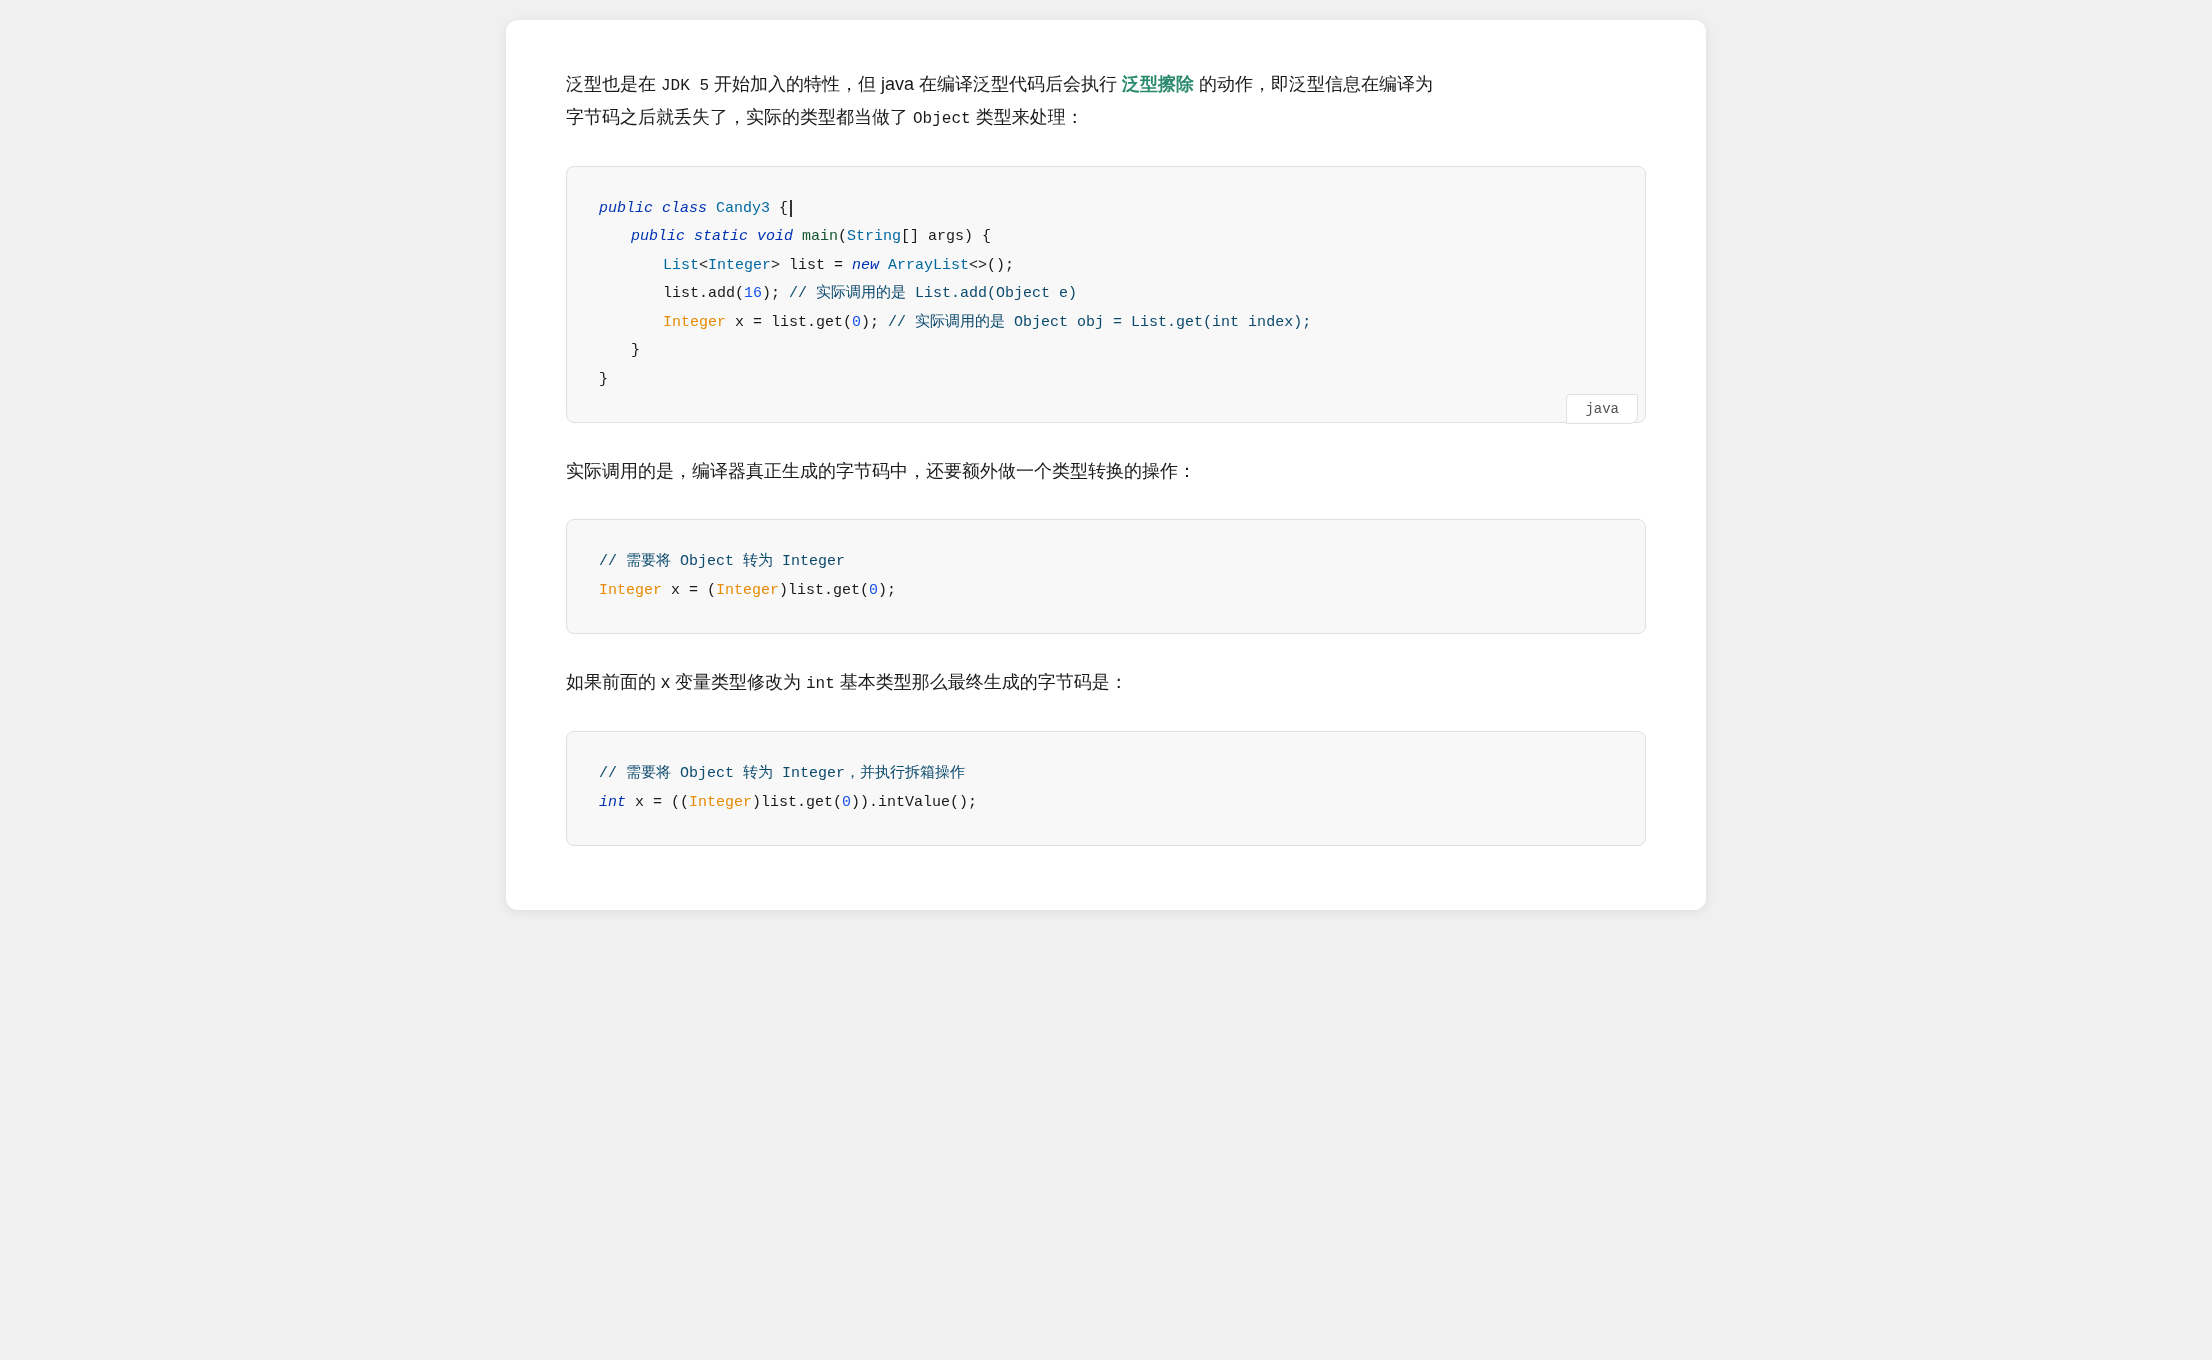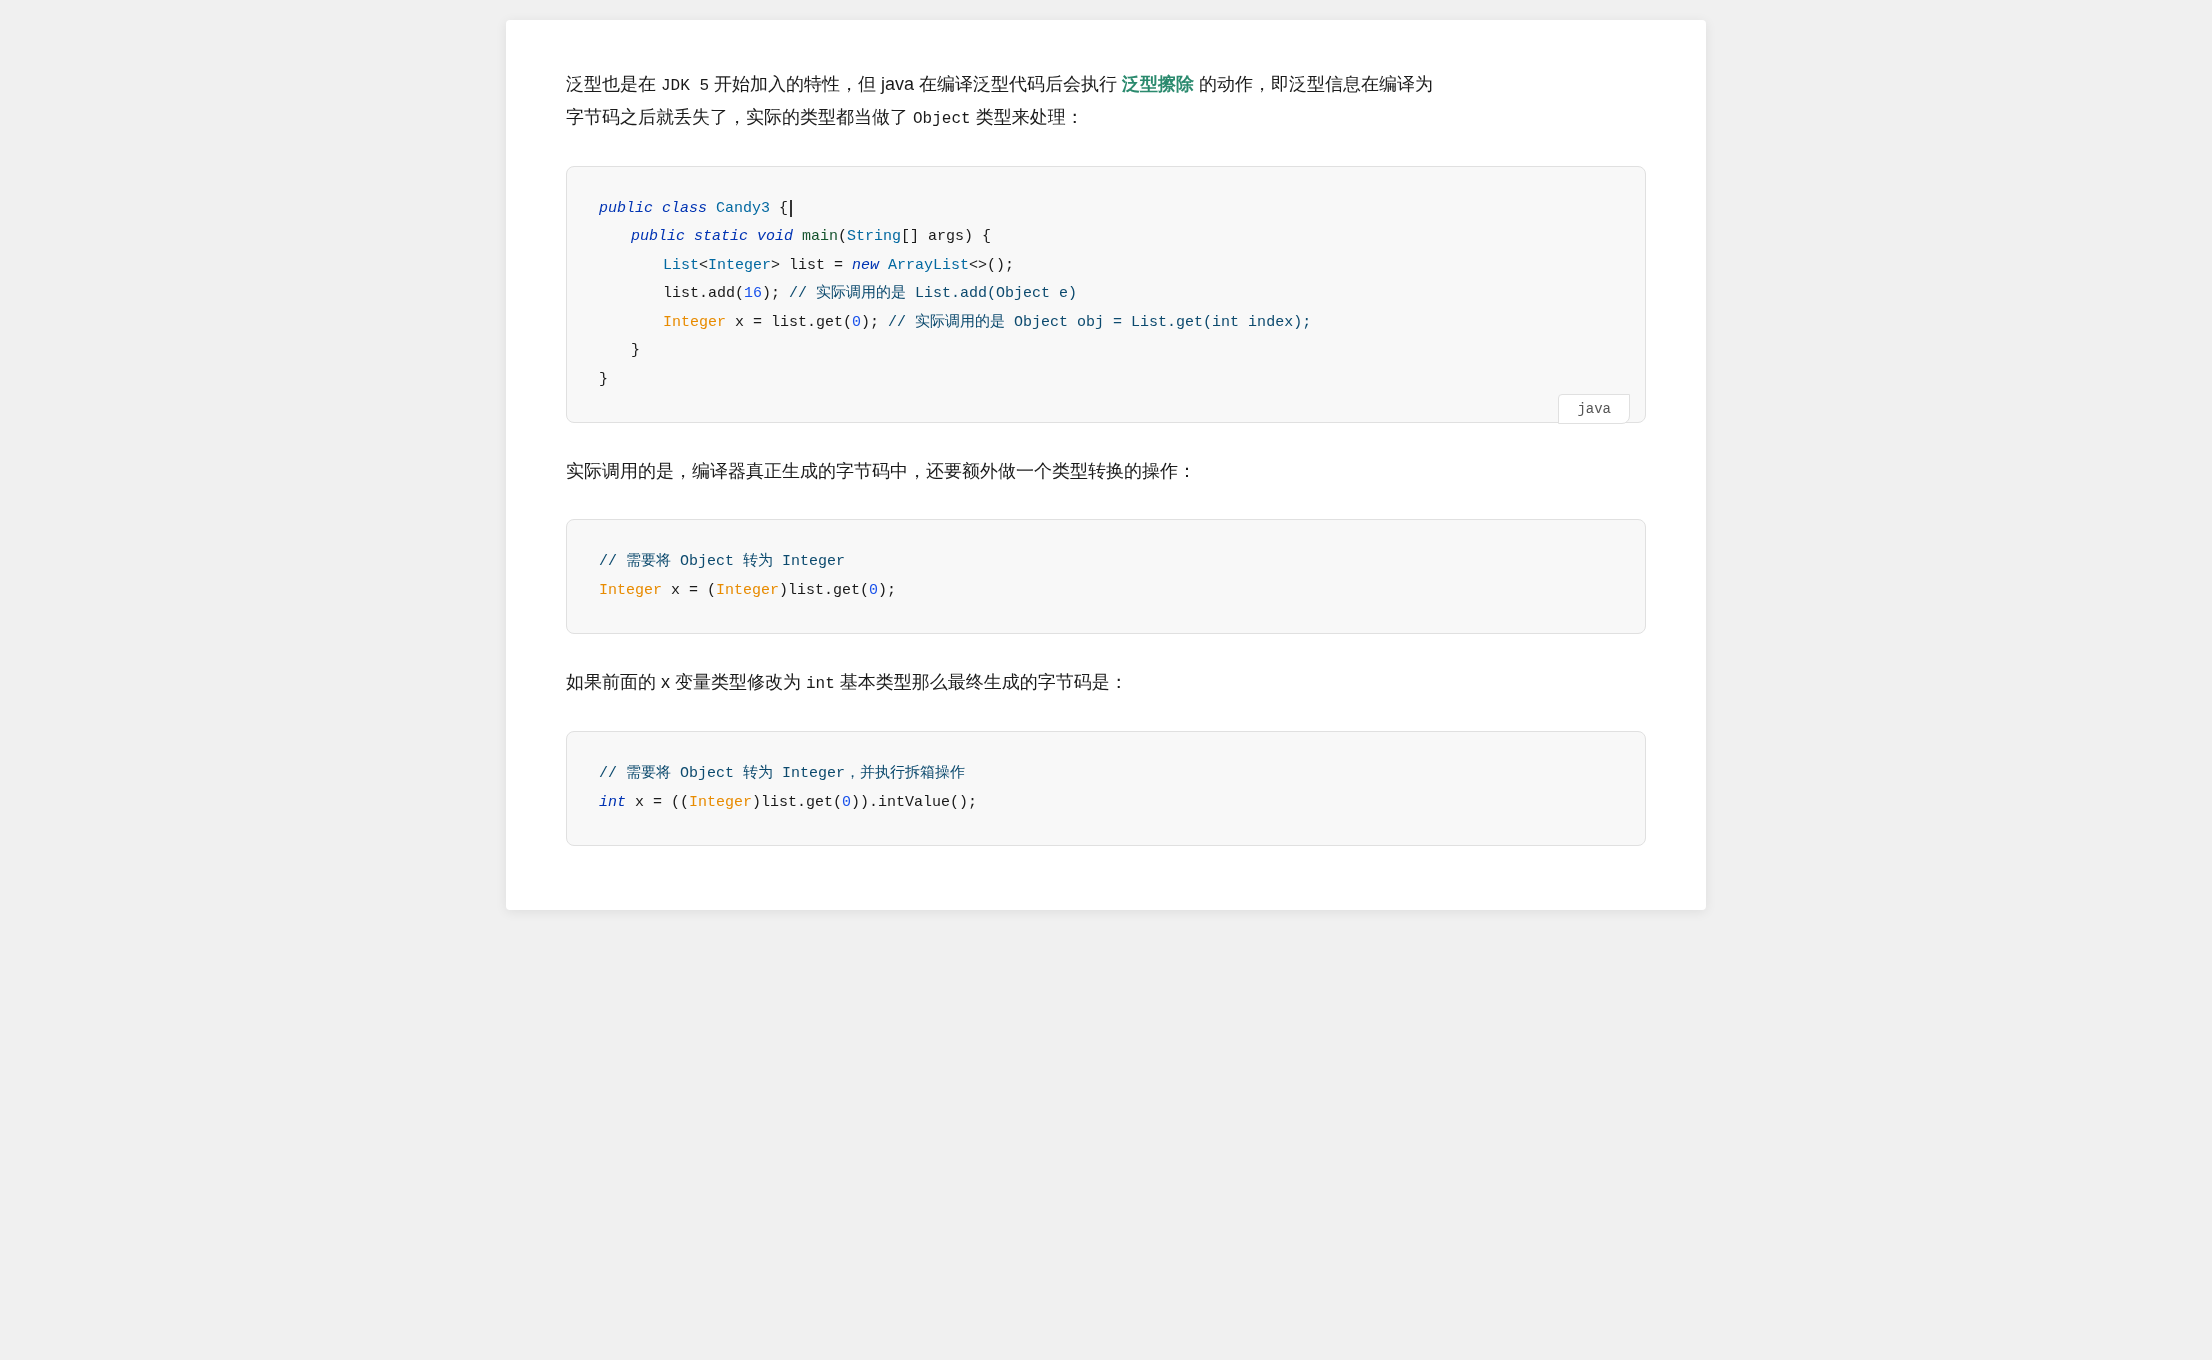--- a/index.html
+++ b/index.html
@@ -13,21 +13,21 @@
       font-family: -apple-system, BlinkMacSystemFont, "PingFang SC", "Microsoft YaHei", sans-serif;
       display: flex;
       justify-content: center;
       align-items: flex-start;
       min-height: 100vh;
       padding: 20px;
     }
 
     .page-container {
       background: #ffffff;
-      border-radius: 4px;
+      border-radius: 12px;
       padding: 48px 60px;
       max-width: 1200px;
       width: 100%;
       box-shadow: 0 2px 12px rgba(0,0,0,0.08);
     }
 
     .prose-text {
       font-size: 18px;
       line-height: 1.8;
       color: #1a1a1a;
@@ -57,21 +57,21 @@
       padding: 28px 32px;
       font-family: "Courier New", Courier, monospace;
       font-size: 15px;
       line-height: 1.9;
       overflow-x: auto;
     }
 
     .code-lang-badge {
       position: absolute;
       bottom: -1px;
-      right: 16px;
+      right: 8px;
       background: #ffffff;
       border: 1px solid #e0e0e0;
       border-bottom-left-radius: 0;
       border-bottom-right-radius: 8px;
       border-top-left-radius: 4px;
       border-top-right-radius: 0;
       padding: 6px 18px;
       font-size: 14px;
       color: #555;
       font-family: "Courier New", Courier, monospace;

